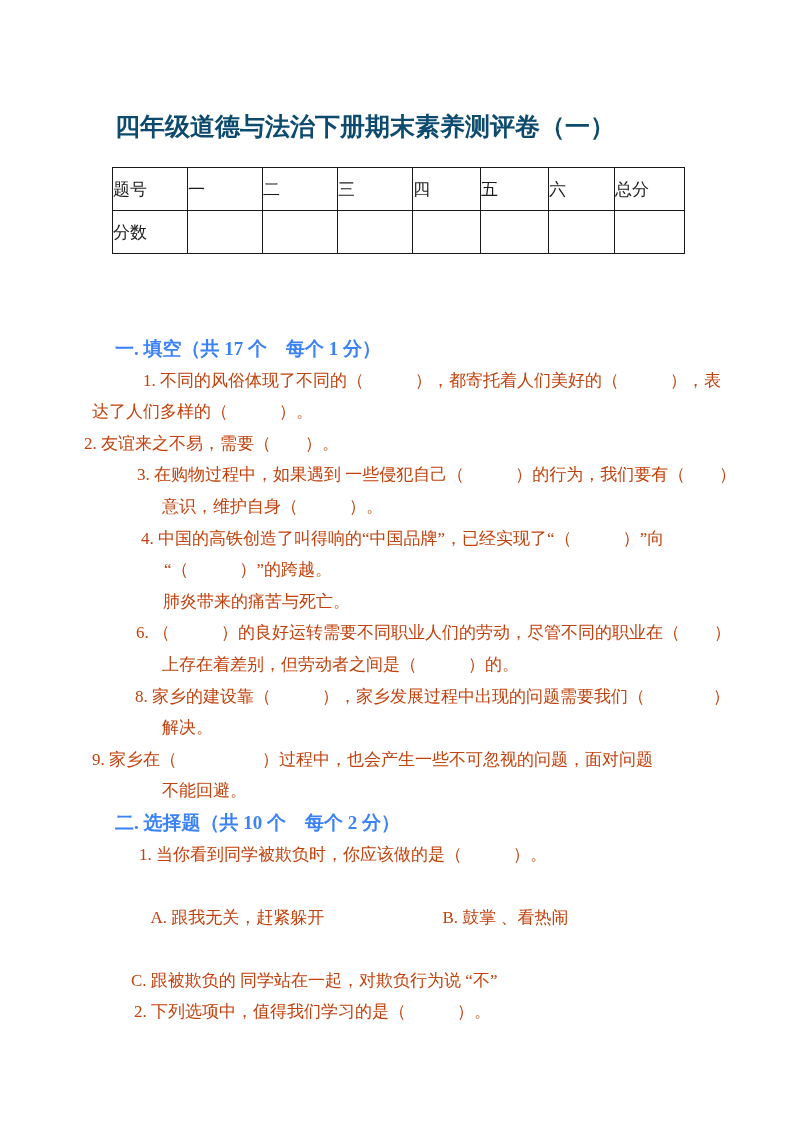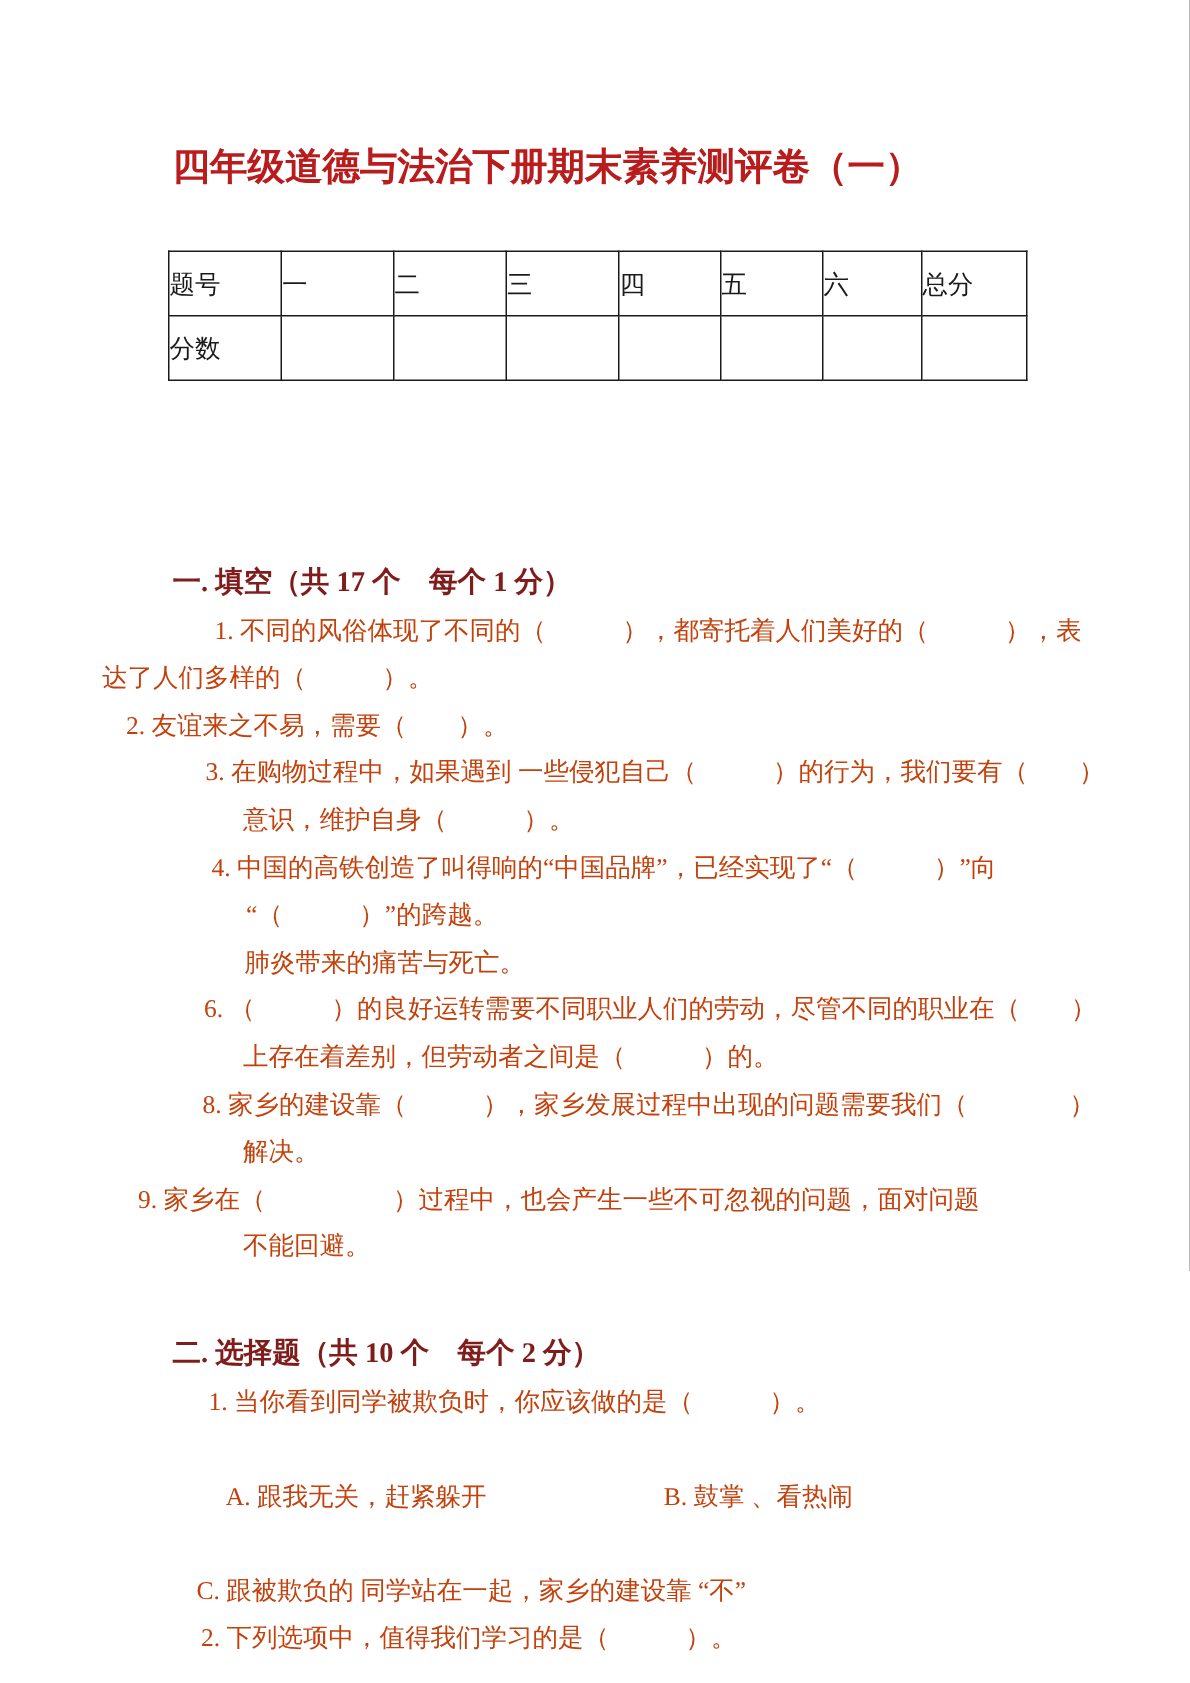--- a/index.html
+++ b/index.html
@@ -10,27 +10,27 @@
     height: 1122px;
     margin: 0 auto;
     background: #ffffff;
     overflow: hidden;
     font-family: "Liberation Serif", "DejaVu Serif", serif;
     color: #1a1a1a;
   }
   .title {
     position: absolute;
     left: 115px;
-    top: 94px;
+    top: 110px;
     font-family: "Liberation Sans", "DejaVu Sans", sans-serif;
     font-size: 25px;
     font-weight: 700;
     letter-spacing: 0px;
     white-space: pre;
-    color: #b91c1c;
+    color: #0c4a6e;
   }
   table.score-table {
     position: absolute;
     left: 112px;
     top: 167px;
     width: 572px;
     border-collapse: collapse;
     table-layout: fixed;
   }
   table.score-table td {
@@ -49,22 +49,21 @@
   }
   .line {
     font-size: 17px;
     line-height: 31.6px;
     white-space: pre;
     color: #c2410c;
   }
   .line.heading {
     font-weight: 700;
     font-size: 19px;
-    color: #7f1d1d;
-    margin-top: 40px;
+    color: #3b82f6;
   }
   .opt-a {
     display: inline-block;
     width: 292px;
     white-space: pre;
   }
 </style>
 </head>
 <body>
 
@@ -105,21 +104,21 @@
         <td></td>
       </tr>
     </tbody>
   </table>
 
   <div class="body-block">
 
     <div class="line heading" style="padding-left:115px">一. 填空（共 17 个　每个 1 分）</div>
 
     <div class="line" style="padding-left:143px">1. 不同的风俗体现了不同的（　　　），都寄托着人们美好的（　　　），表</div>
-    <div class="line" style="padding-left:68px">达了人们多样的（　　　）。</div>
+    <div class="line" style="padding-left:92px">达了人们多样的（　　　）。</div>
 
     <div class="line" style="padding-left:84px">2. 友谊来之不易，需要（　　）。</div>
 
     <div class="line" style="padding-left:137px">3. 在购物过程中，如果遇到 一些侵犯自己（　　　）的行为，我们要有（　　）</div>
     <div class="line" style="padding-left:162px">意识，维护自身（　　　）。</div>
 
     <div class="line" style="padding-left:141px">4. 中国的高铁创造了叫得响的“中国品牌”，已经实现了“（　　　）”向</div>
     <div class="line" style="padding-left:164px">“（　　　）”的跨越。</div>
 
     <div class="line" style="padding-left:163px">肺炎带来的痛苦与死亡。</div>
@@ -135,19 +134,19 @@
     <div class="line" style="padding-left:162px">不能回避。</div>
 
     <div class="line heading" style="padding-left:115px">二. 选择题（共 10 个　每个 2 分）</div>
 
     <div class="line" style="padding-left:139px">1. 当你看到同学被欺负时，你应该做的是（　　　）。</div>
 
     <div class="line" style="padding-left:125px">
       <span class="opt-a">A. 跟我无关，赶紧躲开</span><span>B. 鼓掌 、看热闹</span>
     </div>
 
-    <div class="line" style="padding-left:131px">C. 跟被欺负的 同学站在一起，家乡的建设靠 “不”</div>
+    <div class="line" style="padding-left:131px">C. 跟被欺负的 同学站在一起，对欺负行为说 “不”</div>
 
     <div class="line" style="padding-left:134px">2. 下列选项中，值得我们学习的是（　　　）。</div>
 
   </div>
 
 </div>
 
 </body></html>

